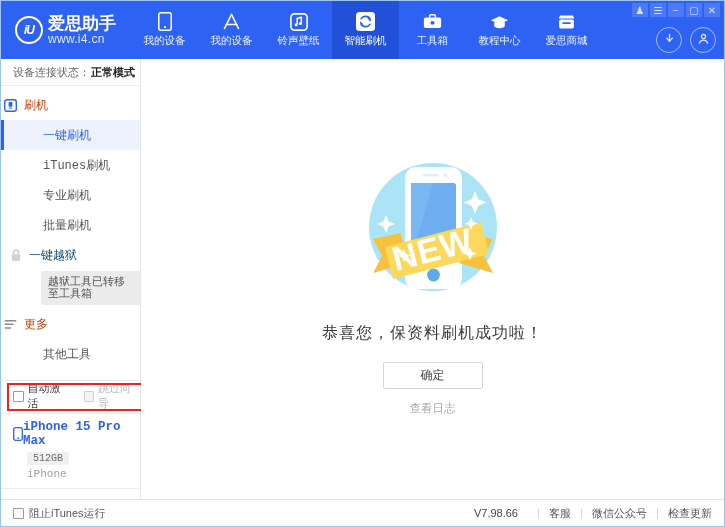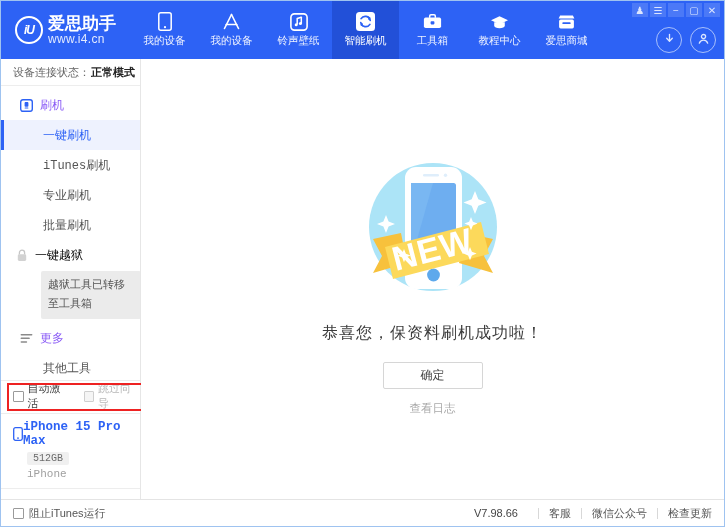--- a/index.html
+++ b/index.html
@@ -144,51 +144,51 @@
     border-bottom: 1px solid #ededed;
     white-space: nowrap;
     flex: 0 0 auto;
   }
   .conn-status b { color: #222; margin-left: 1px; }
 
   .menu { flex: 1 1 auto; padding-top: 4px; overflow: hidden; }
   .menu-group {
     height: 30px;
     display: flex; align-items: center;
-    padding-left: 18px;
+    padding-left: 2px;
     font-size: 12px;
-    color: #8b5cf6;
+    color: #c2410c;
     gap: 7px;
     cursor: pointer;
   }
   .menu-group .gicon { width: 14px; height: 14px; display:flex; align-items:center; justify-content:center; }
   .menu-item {
     height: 30px;
     display: flex; align-items: center;
     padding-left: 42px;
     font-size: 12px;
     color: #555;
     cursor: pointer;
     position: relative;
     box-sizing: border-box;
   }
   .menu-item.active {
     background: #eef2fe;
     color: #2d62f5;
     border-left: 3px solid #2d62f5;
     padding-left: 39px;
   }
-  .menu-item.disabled { color: #000000; padding-left: 14px; gap: 7px; cursor: default; }
+  .menu-item.disabled { color: #0c4a6e; padding-left: 8px; gap: 7px; cursor: default; }
   .lock-icon { width: 13px; height: 13px; display:flex; align-items:center;justify-content:center;}
   .tooltip-box {
     margin: 1px 6px 4px 40px;
     background: #ebebeb;
     color: #555;
     font-size: 11px;
-    line-height: 19px;
+    line-height: 12px;
     padding: 5px 7px;
     border-radius: 2px;
     width: 100px;
     box-sizing: border-box;
   }
 
   .opt-row-wrap { position: relative; flex: 0 0 auto; padding: 0 0 2px 0; border-top: 1px solid #ededed; margin-top:4px;}
   .opt-row {
     display: flex;
     align-items: center;

